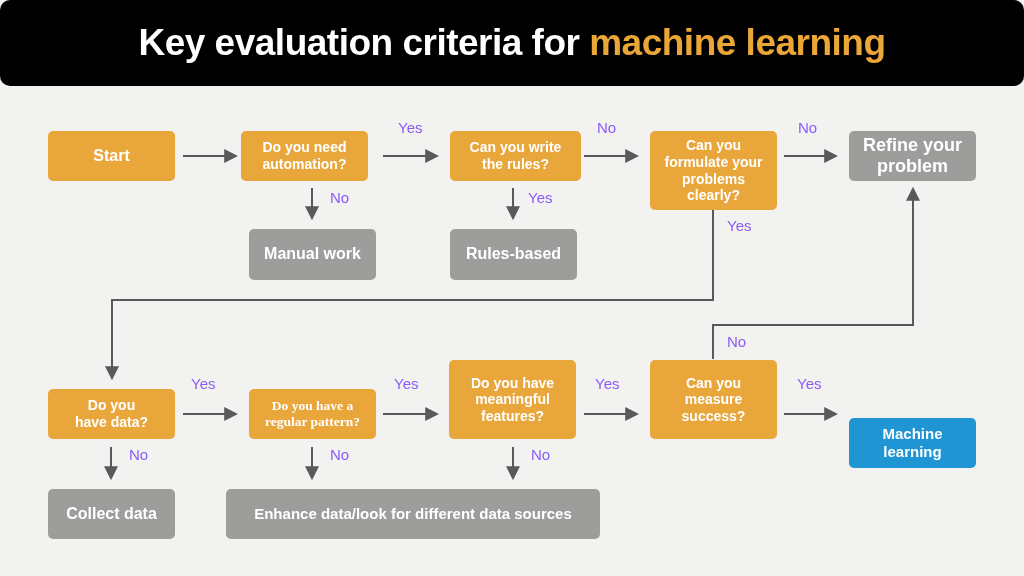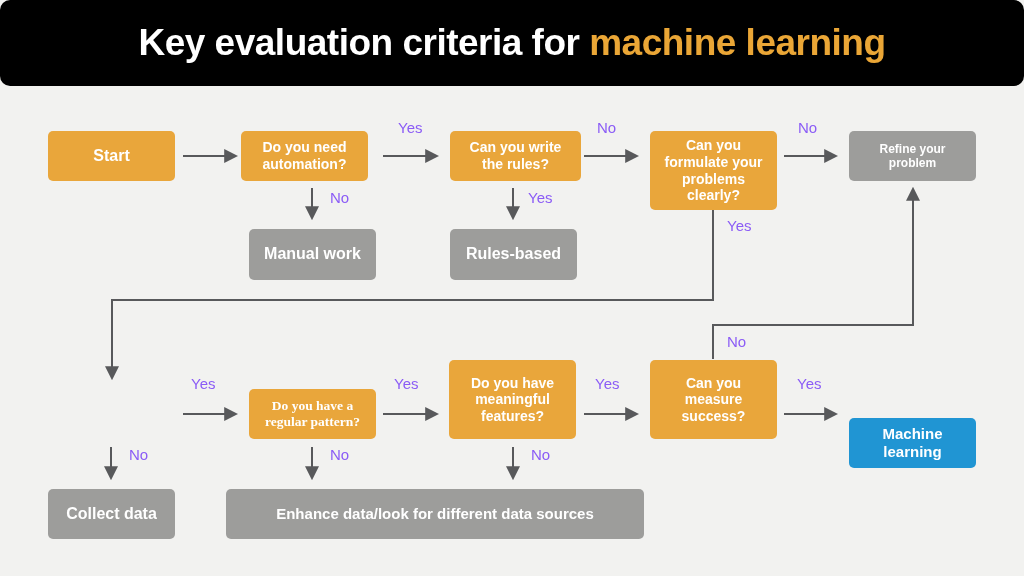--- a/index.html
+++ b/index.html
@@ -21,30 +21,30 @@
         text-align:center;color:#ffffff;font-weight:bold;white-space:pre-line;box-sizing:border-box;
         padding:2px 4px;}
   .decision{background:#E9A63B;font-size:14px;line-height:1.18;}
   .terminal{background:#9D9D9B;font-size:16px;line-height:1.18;}
   .success{background:#2095D3;font-size:16px;line-height:1.18;margin-top:29px;}
 
   #n-start{left:48px;top:131px;width:127px;height:50px;font-size:16px;}
   #n-automation{left:241px;top:131px;width:127px;height:50px;}
   #n-write{left:450px;top:131px;width:131px;height:50px;}
   #n-formulate{left:650px;top:131px;width:127px;height:79px;}
-  #n-refine{left:849px;top:131px;width:127px;height:50px;font-size:12px;}
+  #n-refine{left:849px;top:131px;width:127px;height:50px;font-size:18px;}
   #n-manual{left:249px;top:229px;width:127px;height:51px;}
   #n-rules{left:450px;top:229px;width:127px;height:51px;}
   #n-data{left:48px;top:389px;width:127px;height:50px;}
   #n-pattern{left:249px;top:389px;width:127px;height:50px;font-size:13.5px;font-family:Liberation Serif, serif;}
   #n-features{left:449px;top:360px;width:127px;height:79px;}
   #n-measure{left:650px;top:360px;width:127px;height:79px;}
   #n-ml{left:849px;top:389px;width:127px;height:50px;font-size:15px;}
   #n-collect{left:48px;top:489px;width:127px;height:50px;}
-  #n-enhance{left:226px;top:489px;width:418px;height:50px;font-size:15px;}
+  #n-enhance{left:226px;top:489px;width:374px;height:50px;font-size:15px;}
 
   
   .elabel{position:absolute;font-size:15px;font-weight:500;color:#8b5cf6;}
   #l-automation-yes{left:398px;top:119px;}
   #l-rules-no{left:597px;top:119px;}
   #l-formulate-no{left:798px;top:119px;}
   #l-automation-no{left:330px;top:189px;}
   #l-rules-yes{left:528px;top:189px;}
   #l-formulate-yes{left:727px;top:217px;}
   #l-measure-no{left:727px;top:333px;}
@@ -96,20 +96,22 @@
   <div class="node decision" id="n-write">Can you write
 the rules?</div>
   <div class="node decision" id="n-formulate">Can you
 formulate your
 problems clearly?</div>
   <div class="node terminal" id="n-refine">Refine your
 problem</div>
   <div class="node terminal" id="n-manual">Manual work</div>
   <div class="node terminal" id="n-rules">Rules-based</div>
 
+  <div class="node decision" id="n-data">Do you
+have data?</div>
   <div class="node decision" id="n-pattern">Do you have a
 regular pattern?</div>
   <div class="node decision" id="n-features">Do you have
 meaningful
 features?</div>
   <div class="node decision" id="n-measure">Can you
 measure
 success?</div>
   <div class="node success" id="n-ml">Machine
 learning</div>

